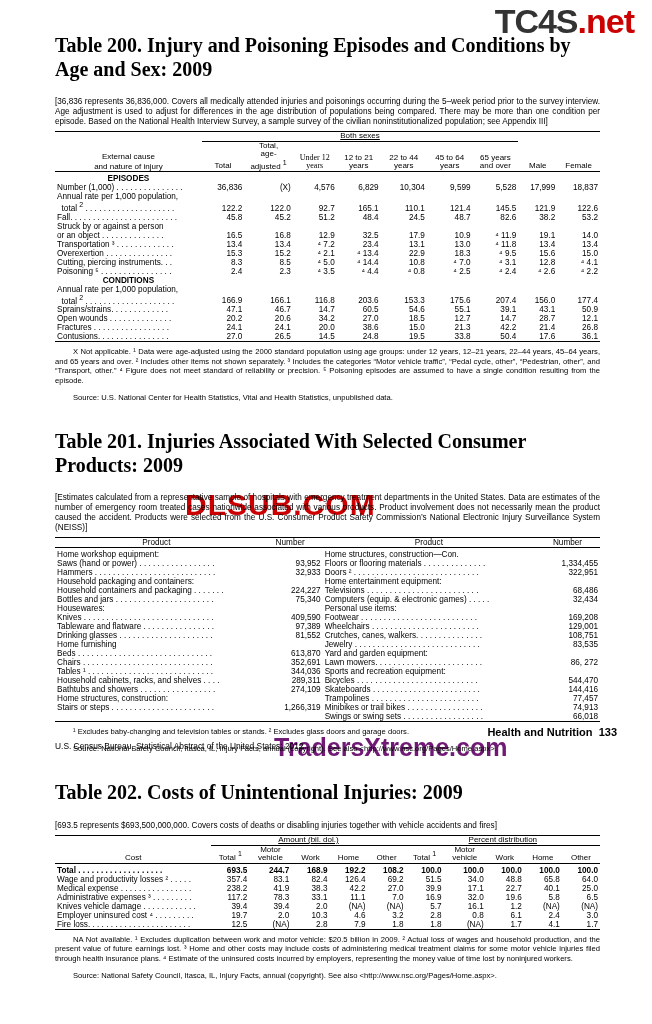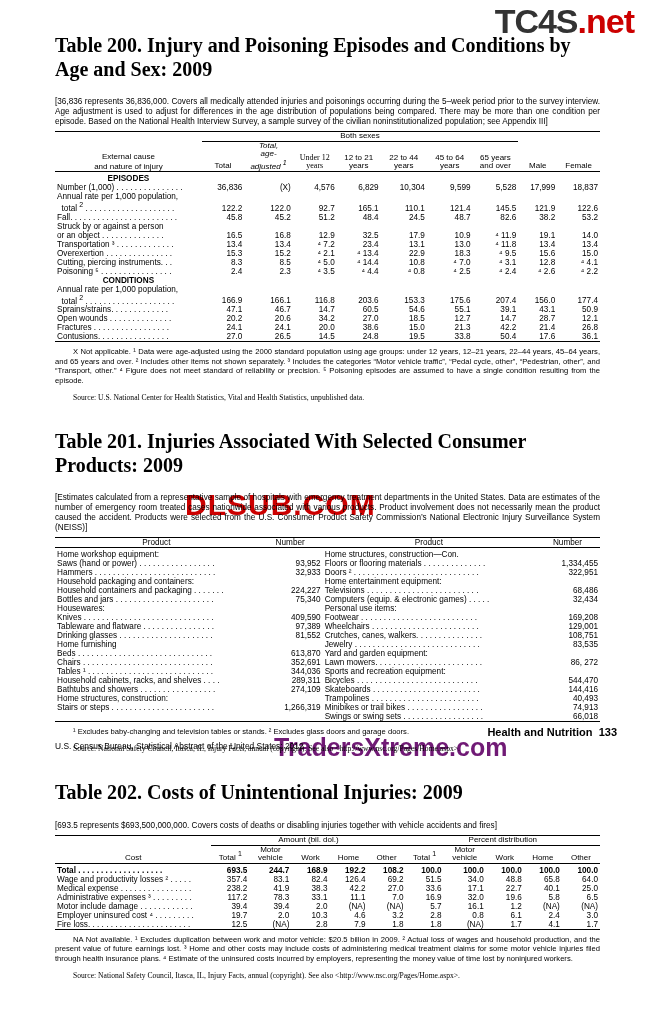--- a/index.html
+++ b/index.html
@@ -17,28 +17,28 @@
   .wm3{bottom:4px;left:274px;font-family:"Liberation Sans",sans-serif;font-size:25px;color:#701a75;
        text-shadow:1px 1px 0 #fff;}
   .content{position:absolute;left:55px;top:34px;width:545px;}
   h2.tbltitle{
     font-family:"Liberation Serif",serif;font-weight:bold;font-size:20px;margin:0 0 4px 0;line-height:1.18;
   }
   .headnote{font-family:"Liberation Sans",sans-serif;font-size:8.2px;line-height:1.22;margin:16px 0 4px 0;text-align:justify;}
   table.stat{border-collapse:collapse;width:100%;font-family:"Liberation Sans",sans-serif;font-size:8.2px;}
   table.stat td,table.stat th{padding:0 2px;vertical-align:bottom;}
   .rule-t{border-top:1px solid #000;}
-  .thin{border-bottom:1px solid #000;}
+  .thin{border-bottom:1px solid #000;text-decoration:underline;}
   .ctr{text-align:center;}
   .rt{text-align:right;}
   .lf{text-align:left;}
   .bold{font-weight:bold;}
   .secthead{font-weight:bold;text-align:center;}
   .footn{font-family:"Liberation Sans",sans-serif;font-size:7.6px;line-height:1.25;margin-top:3px;text-align:justify;}
-  .src{font-family:Liberation Serif, serif;font-size:7.6px;line-height:1.25;margin-top:2px;text-indent:18px;}
+  .src{font-family:Liberation Sans, sans-serif;font-size:7.6px;line-height:1.25;margin-top:2px;text-indent:18px;}
   .sp20{height:20px;}
   .footer{position:absolute;left:55px;right:35px;bottom:26px;font-family:"Liberation Sans",sans-serif;font-size:8.4px;}
   .footer .left{position:absolute;left:0;bottom:-11px;}
   .footer .right{position:absolute;right:0;bottom:2px;font-weight:bold;font-size:11px;}
   .hdrrow td{font-size:8px;line-height:1.1;}
   .small{font-size:7px;vertical-align:super;}
   .prodtbl td{font-size:8.2px;}
 </style>
 </head>
 <body>
@@ -62,21 +62,21 @@
             <span>External cause</span><br>
             <span>and nature of injury</span>
           </div>
         </td>
         <td colspan="7" class="rule-t ctr thin">Both sexes</td>
         <td rowspan="2" class="rule-t ctr" style="width:36px;">Male</td>
         <td rowspan="2" class="rule-t ctr" style="width:40px;">Female</td>
       </tr>
       <tr class="hdrrow">
         <td class="ctr" style="width:40px;">Total</td>
-        <td class="ctr" style="width:46px;line-height:1.05;font-style:italic;">Total,<br>age-<br>adjusted <span class="small">1</span></td>
+        <td class="ctr" style="width:46px;line-height:1.05;">Total,<br>age-<br>adjusted <span class="small">1</span></td>
         <td class="ctr" style="width:42px;line-height:1.05;font-family:Liberation Serif, serif;">Under 12<br>years</td>
         <td class="ctr" style="width:42px;line-height:1.05;">12 to 21<br>years</td>
         <td class="ctr" style="width:44px;line-height:1.05;">22 to 44<br>years</td>
         <td class="ctr" style="width:44px;line-height:1.05;">45 to 64<br>years</td>
         <td class="ctr" style="width:44px;line-height:1.05;">65 years<br>and over</td>
       </tr>
       <tr>
             <td colspan="10" class="rule-t" style="height:2px;padding:0;"></td>
           </tr>
 
@@ -369,21 +369,21 @@
       <tr>
             <td class="lf">   Bathtubs and showers . . . . . . . . . . . . . . . . .</td>
             <td class="rt">274,109</td>
             <td class="lf">   Skateboards . . . . . . . . . . . . . . . . . . . . . . . .</td>
             <td class="rt">144,416</td>
           </tr>
       <tr>
             <td class="lf">Home structures, construction:</td>
             <td class="rt"></td>
             <td class="lf">   Trampolines . . . . . . . . . . . . . . . . . . . . . . . .</td>
-            <td class="rt">40,493</td>
+            <td class="rt">77,457</td>
           </tr>
       <tr>
             <td class="lf">   Stairs or steps . . . . . . . . . . . . . . . . . . . . . . .</td>
             <td class="rt">1,266,319</td>
             <td class="lf">   Minibikes or trail bikes . . . . . . . . . . . . . . . . .</td>
             <td class="rt">74,913</td>
           </tr>
       <tr>
             <td class="lf"></td>
             <td class="rt"></td>
@@ -457,41 +457,41 @@
         <td class="rt">65.8</td>
         <td class="rt">64.0</td>
       </tr>
       <tr>
         <td class="lf">Medical expense . . . . . . . . . . . . . . . .</td>
         <td class="rt">238.2</td>
         <td class="rt">41.9</td>
         <td class="rt">38.3</td>
         <td class="rt">42.2</td>
         <td class="rt">27.0</td>
-        <td class="rt">33.6</td>
+        <td class="rt">39.9</td>
         <td class="rt">17.1</td>
         <td class="rt">22.7</td>
         <td class="rt">40.1</td>
         <td class="rt">25.0</td>
       </tr>
       <tr>
         <td class="lf">Administrative expenses ³ . . . . . . . . .</td>
         <td class="rt">117.2</td>
         <td class="rt">78.3</td>
         <td class="rt">33.1</td>
         <td class="rt">11.1</td>
         <td class="rt">7.0</td>
         <td class="rt">16.9</td>
         <td class="rt">32.0</td>
         <td class="rt">19.6</td>
         <td class="rt">5.8</td>
         <td class="rt">6.5</td>
       </tr>
       <tr>
-        <td class="lf">Motor include damage . . . . . . . . . . . .</td>
+        <td class="lf">Knives vehicle damage . . . . . . . . . . . .</td>
         <td class="rt">39.4</td>
         <td class="rt">39.4</td>
         <td class="rt">2.0</td>
         <td class="rt">(NA)</td>
         <td class="rt">(NA)</td>
         <td class="rt">5.7</td>
         <td class="rt">16.1</td>
         <td class="rt">1.2</td>
         <td class="rt">(NA)</td>
         <td class="rt">(NA)</td>

